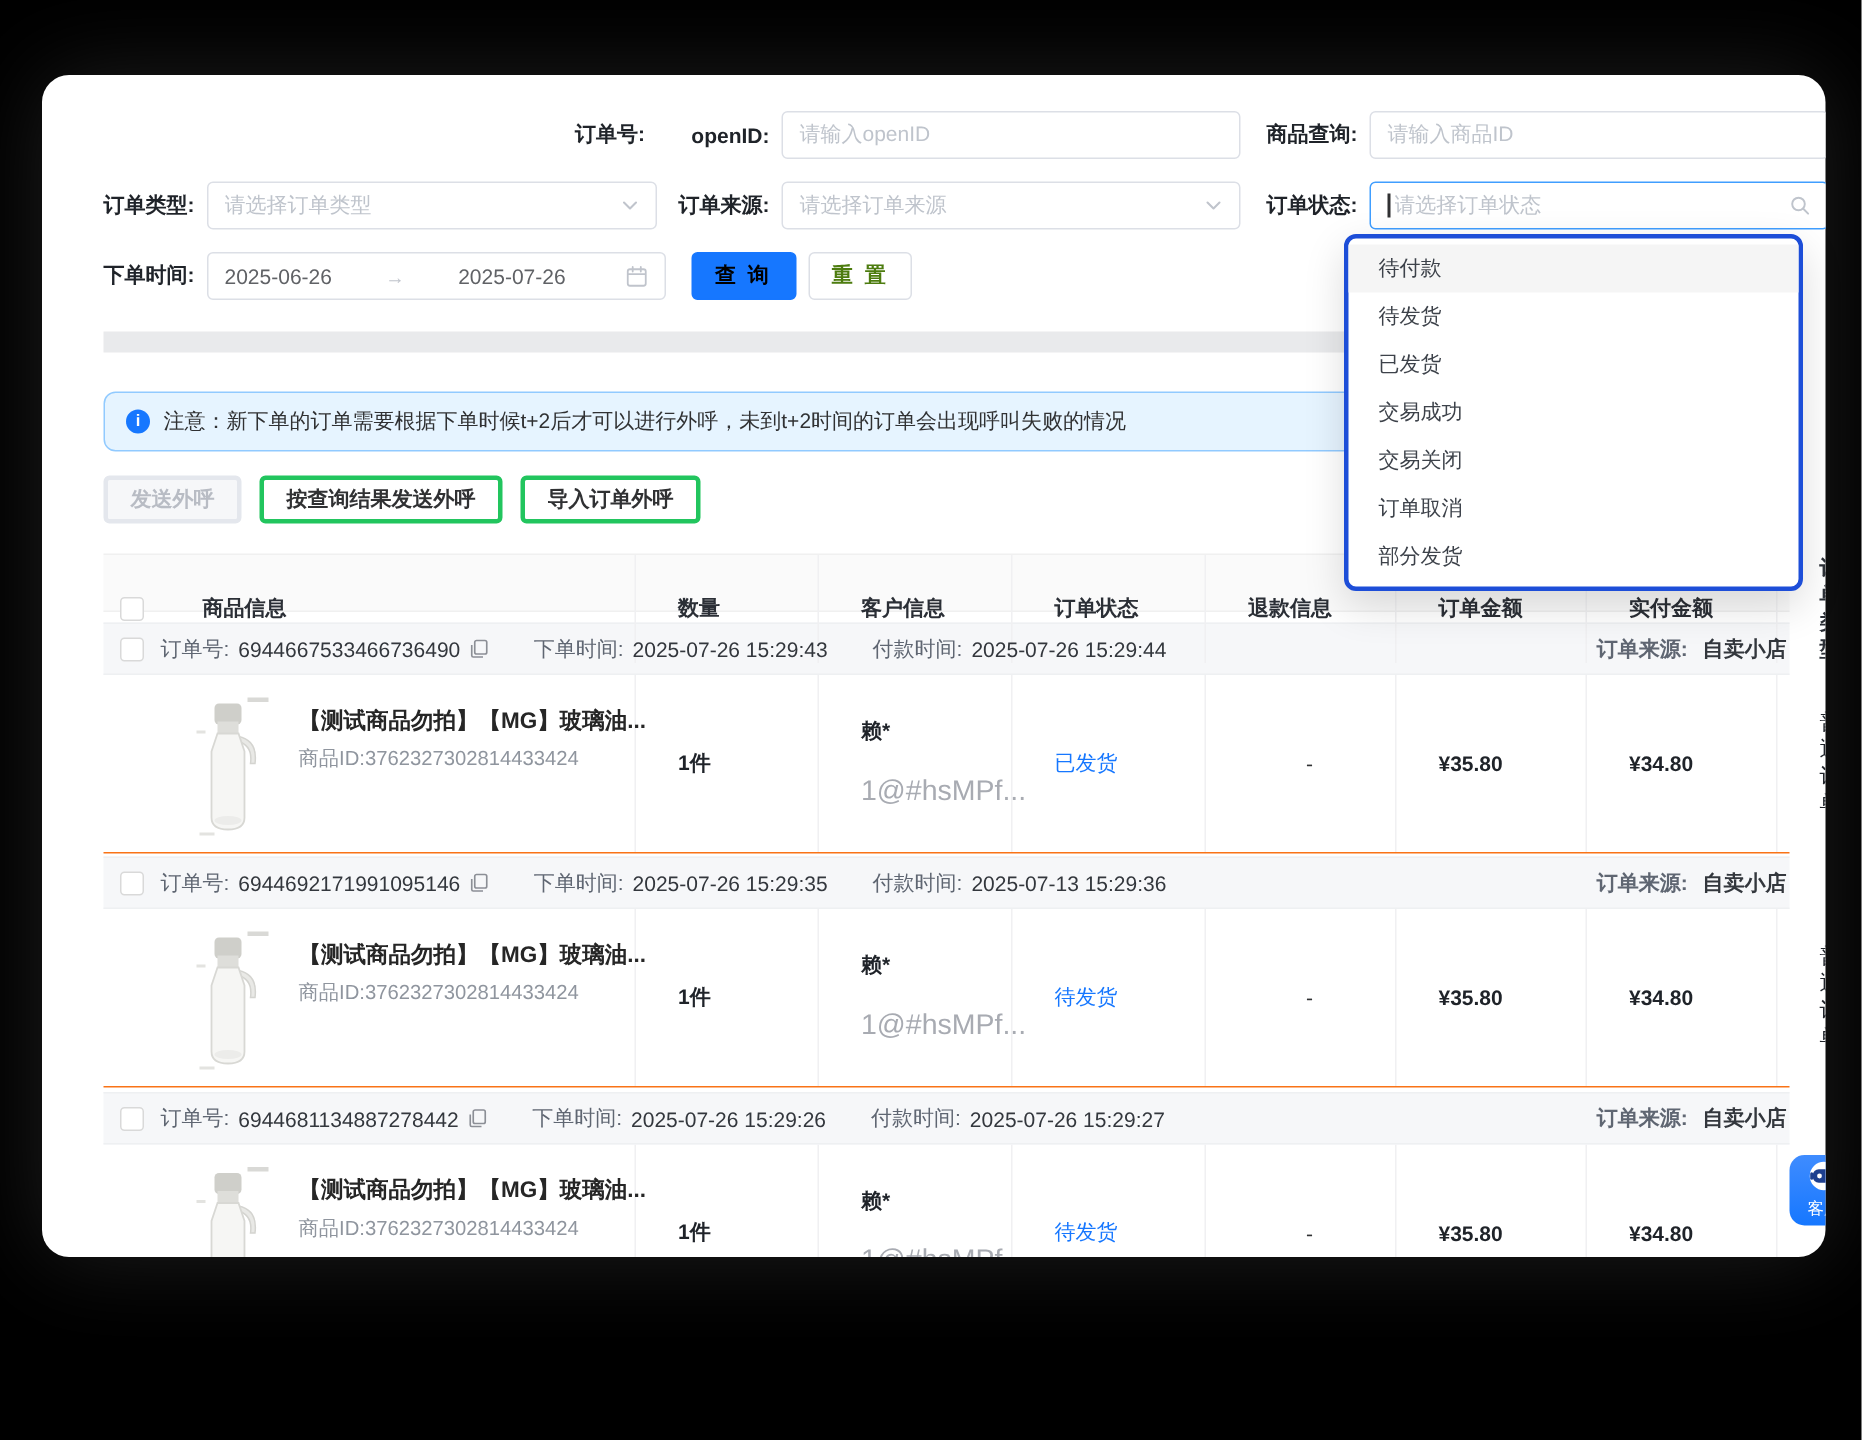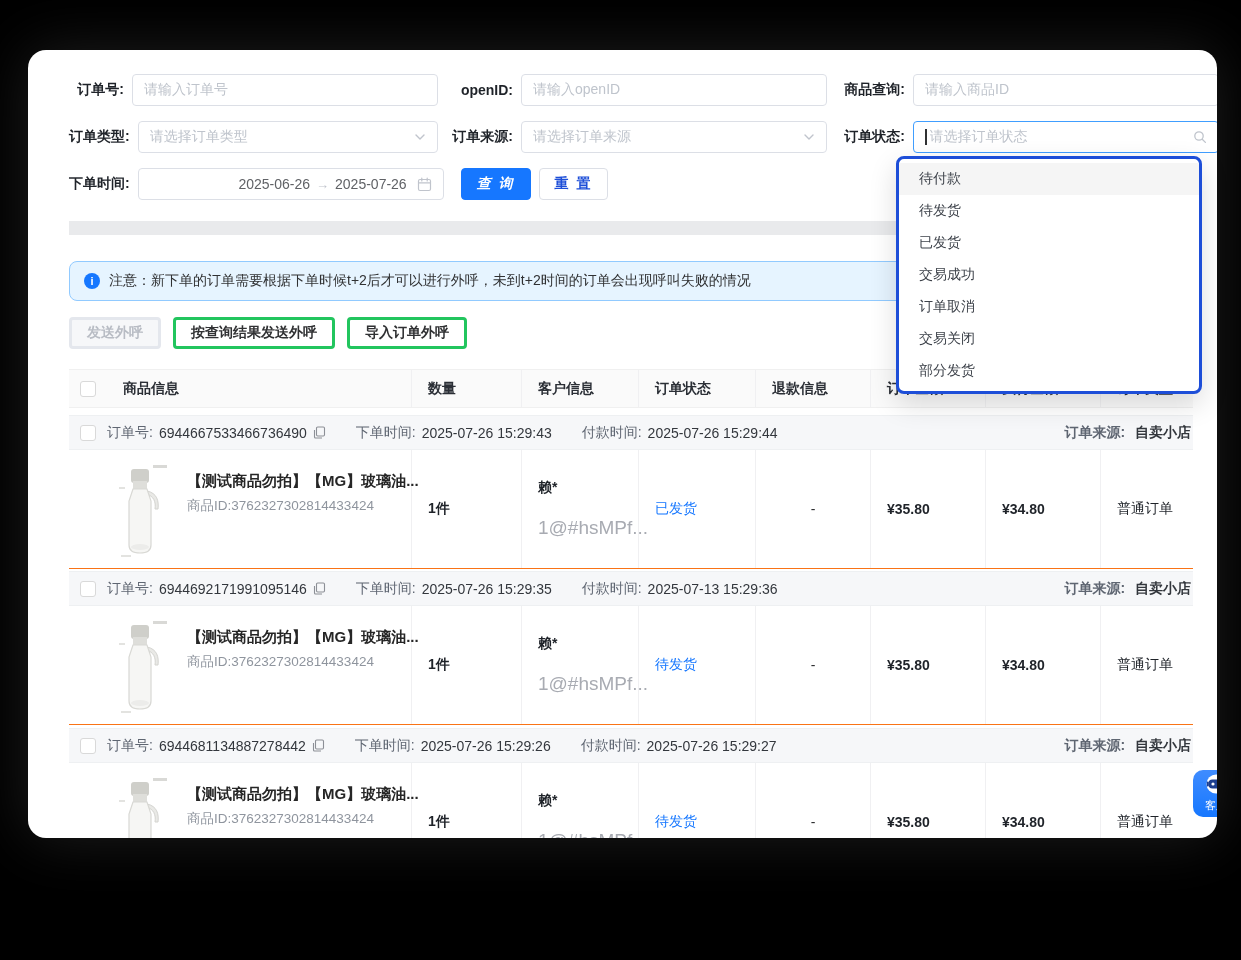--- a/index.html
+++ b/index.html
@@ -23,29 +23,29 @@
   .fg-label { font-weight:600; color:#1f2329; margin-right:8px; white-space:nowrap; }
   .control {
     width:306px; height:32px; border:1px solid #dcdfe6; border-radius:4px;
     display:flex; align-items:center; padding:0 11px; background:#fff; cursor:pointer;
   }
   .control .ph { color:#bfc4cc; flex:1; overflow:hidden; white-space:nowrap; }
   .control.focused { border:1.5px solid #409eff; }
   .caret { display:inline-block; width:1.5px; height:16px; background:#303133; margin-right:3px; }
   .chev svg, .search-ic svg, .cal-ic svg { display:block; }
   .row3 { display:flex; align-items:center; }
-  .date-range { width:306px; justify-content:flex-end; cursor:pointer; }
+  .date-range { width:306px; justify-content:space-between; cursor:pointer; }
   .date-range .dval { color:#606266; }
   .date-range .arrow { color:#c0c4cc; font-size:13px; padding:0 6px; }
   .btn {
     height:32px; border-radius:4px; border:1px solid #dcdfe6; background:#fff;
-    font-size:14px; color:#1d4ed8; font-weight:600; cursor:pointer; padding:0 15px;
+    font-size:14px; color:#4d7c0f; font-weight:600; cursor:pointer; padding:0 15px;
     font-family:inherit; letter-spacing:2px;
   }
-  .btn-primary { background:#1677ff; border-color:#1677ff; color:#ffffff; margin-left:17px;font-style:italic; }
+  .btn-primary { background:#1677ff; border-color:#1677ff; color:#000000; margin-left:17px; }
   .btn-reset { margin-left:8px; }
   
   .band { height:14px; background:#e9eaec; margin-top:21px; }
   
   .content { padding:26px 24px 0 24px; }
   .notice {
     height:40px; background:#e6f4ff; border:1px solid #91caff; border-radius:8px;
     display:flex; align-items:center; padding:0 14px; color:#303133;
   }
   .info-ic {
@@ -55,21 +55,21 @@
   }
   .actions { margin-top:16px; display:flex; }
   .act-btn {
     height:32px; border-radius:4px; border:3px solid #22c55e; background:#fff;
     color:#303133; font-weight:600; font-size:14px; padding:0 15px; margin-right:12px;
     cursor:pointer; font-family:inherit;text-align:right;
   }
   .act-btn.disabled { color:#b8bcc4; background:#f6f7f9; border-color:#e4e7ed; cursor:not-allowed; }
   
   .table { margin-top:20px; border-top:1px solid #f0f0f0; }
-  .tgrid { display:grid; grid-template-columns:38px 305px 110px 117px 117px 115px 115px 115px 1fr; }
+  .tgrid { display:grid; grid-template-columns:38px 305px 110px 117px 117px 115px 115px 115px 1fr;gap:12px; }
   .thead { background:#fafafa; border-bottom:1px solid #f0f0f0; height:38px; }
   .th {
     display:flex; align-items:center; padding-left:16px; color:#2b2f36; font-weight:600;
     border-right:1px solid #f0f0f2;
   }
   .th:last-child, .td:last-child { border-right:none;text-align:center; }
   .th.chk-cell, .td.chk-cell { padding-left:0; justify-content:center; border-right:none; }
   .checkbox {
     width:16px; height:16px; border:1px solid #d9d9d9; border-radius:3px; background:#fff;
     cursor:pointer; display:inline-block;
@@ -118,23 +118,20 @@
 </style>
 </head>
 <body>
 
 <div class="window">
 
   <div class="filter-section">
     <div class="filter-grid">
       <div class="fg">
         <span class="fg-label">订单号:</span>
-        <div class="control">
-          <span class="ph">请输入订单号</span>
-        </div>
       </div>
       <div class="fg">
         <span class="fg-label">openID:</span>
         <div class="control">
           <span class="ph">请输入openID</span>
         </div>
       </div>
       <div class="fg">
         <span class="fg-label">商品查询:</span>
         <div class="control">
@@ -458,16 +455,16 @@
     </span>
     <span class="kefu-label">客服</span>
   </div>
 </div>
 
 <div class="dropdown">
   <div class="dd-item active">待付款</div>
   <div class="dd-item">待发货</div>
   <div class="dd-item">已发货</div>
   <div class="dd-item">交易成功</div>
+  <div class="dd-item">交易关闭</div>
   <div class="dd-item">订单取消</div>
-  <div class="dd-item">交易关闭</div>
   <div class="dd-item">部分发货</div>
 </div>
 
 </body></html>

